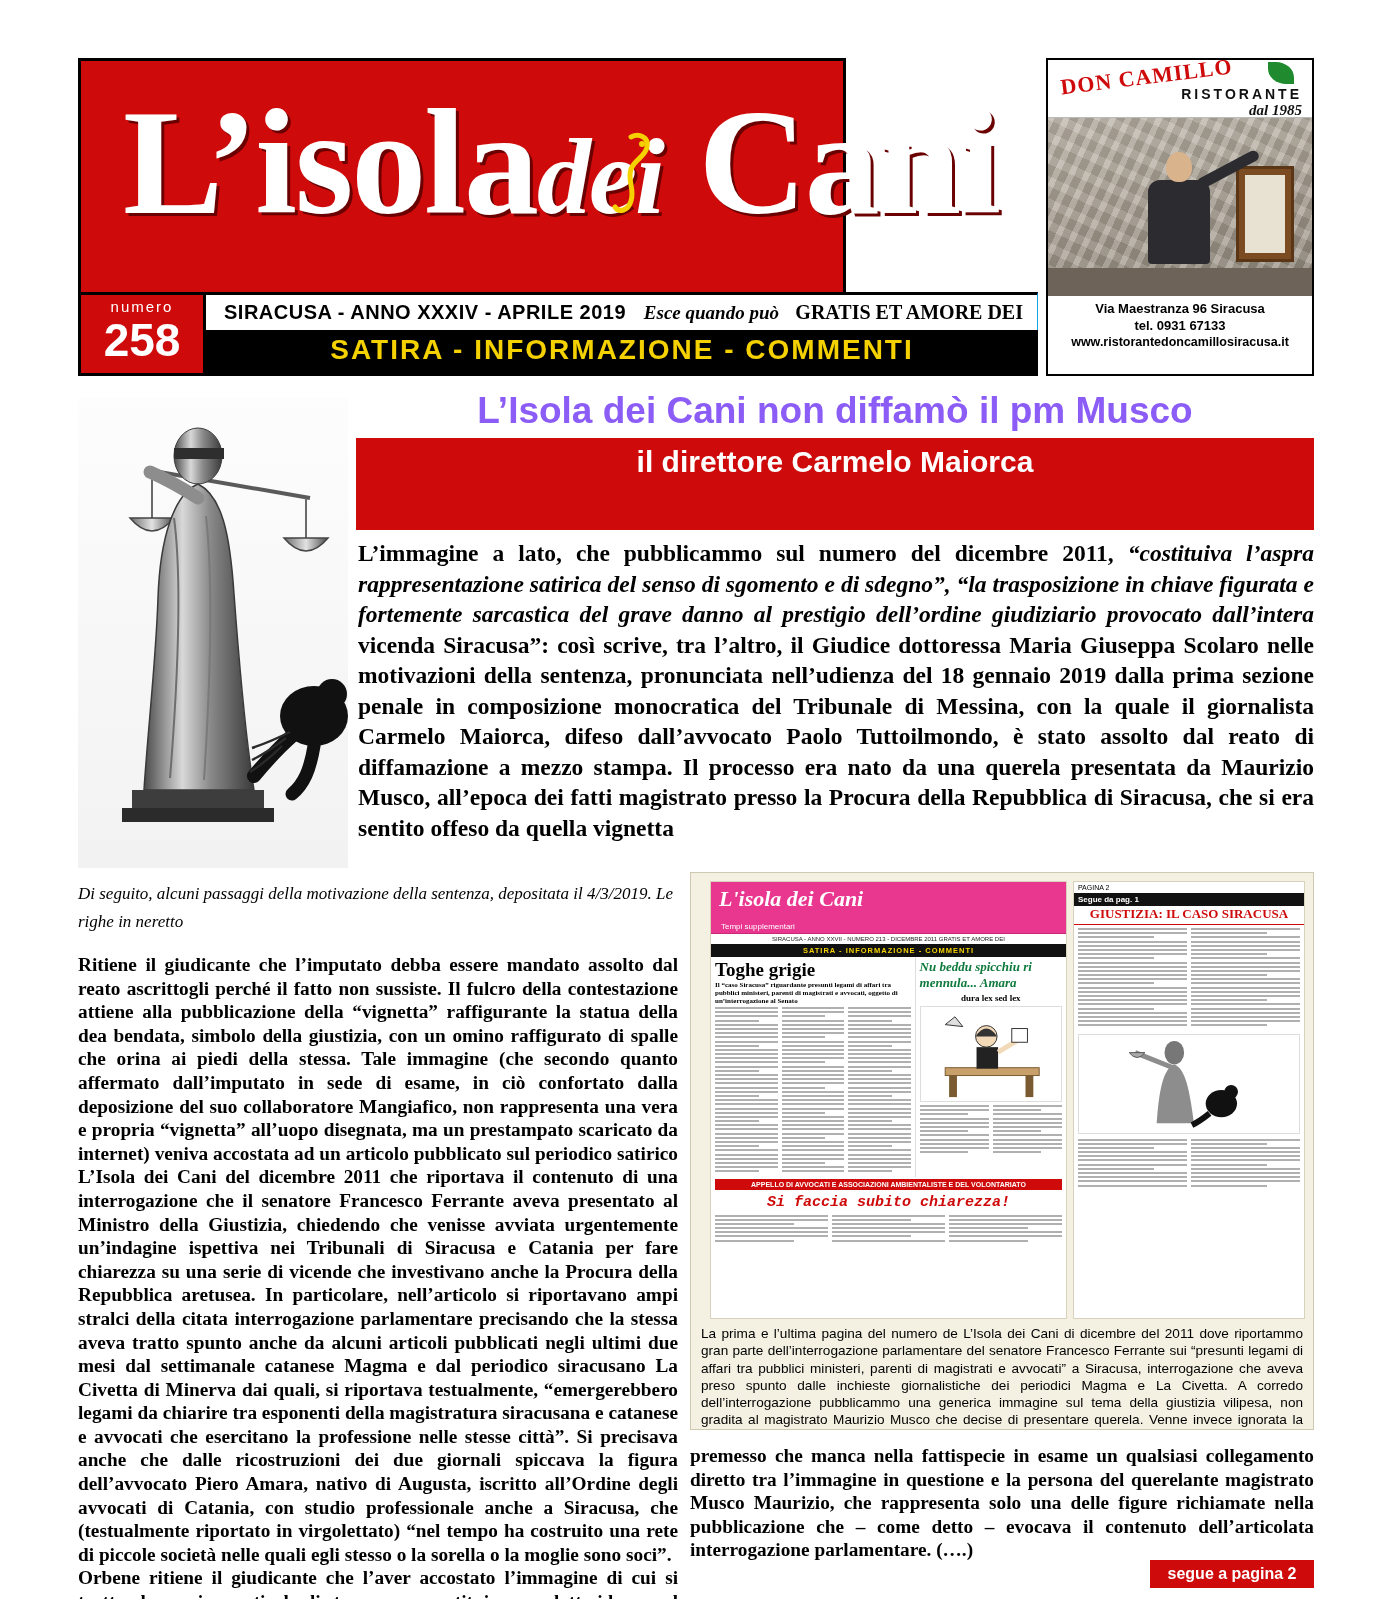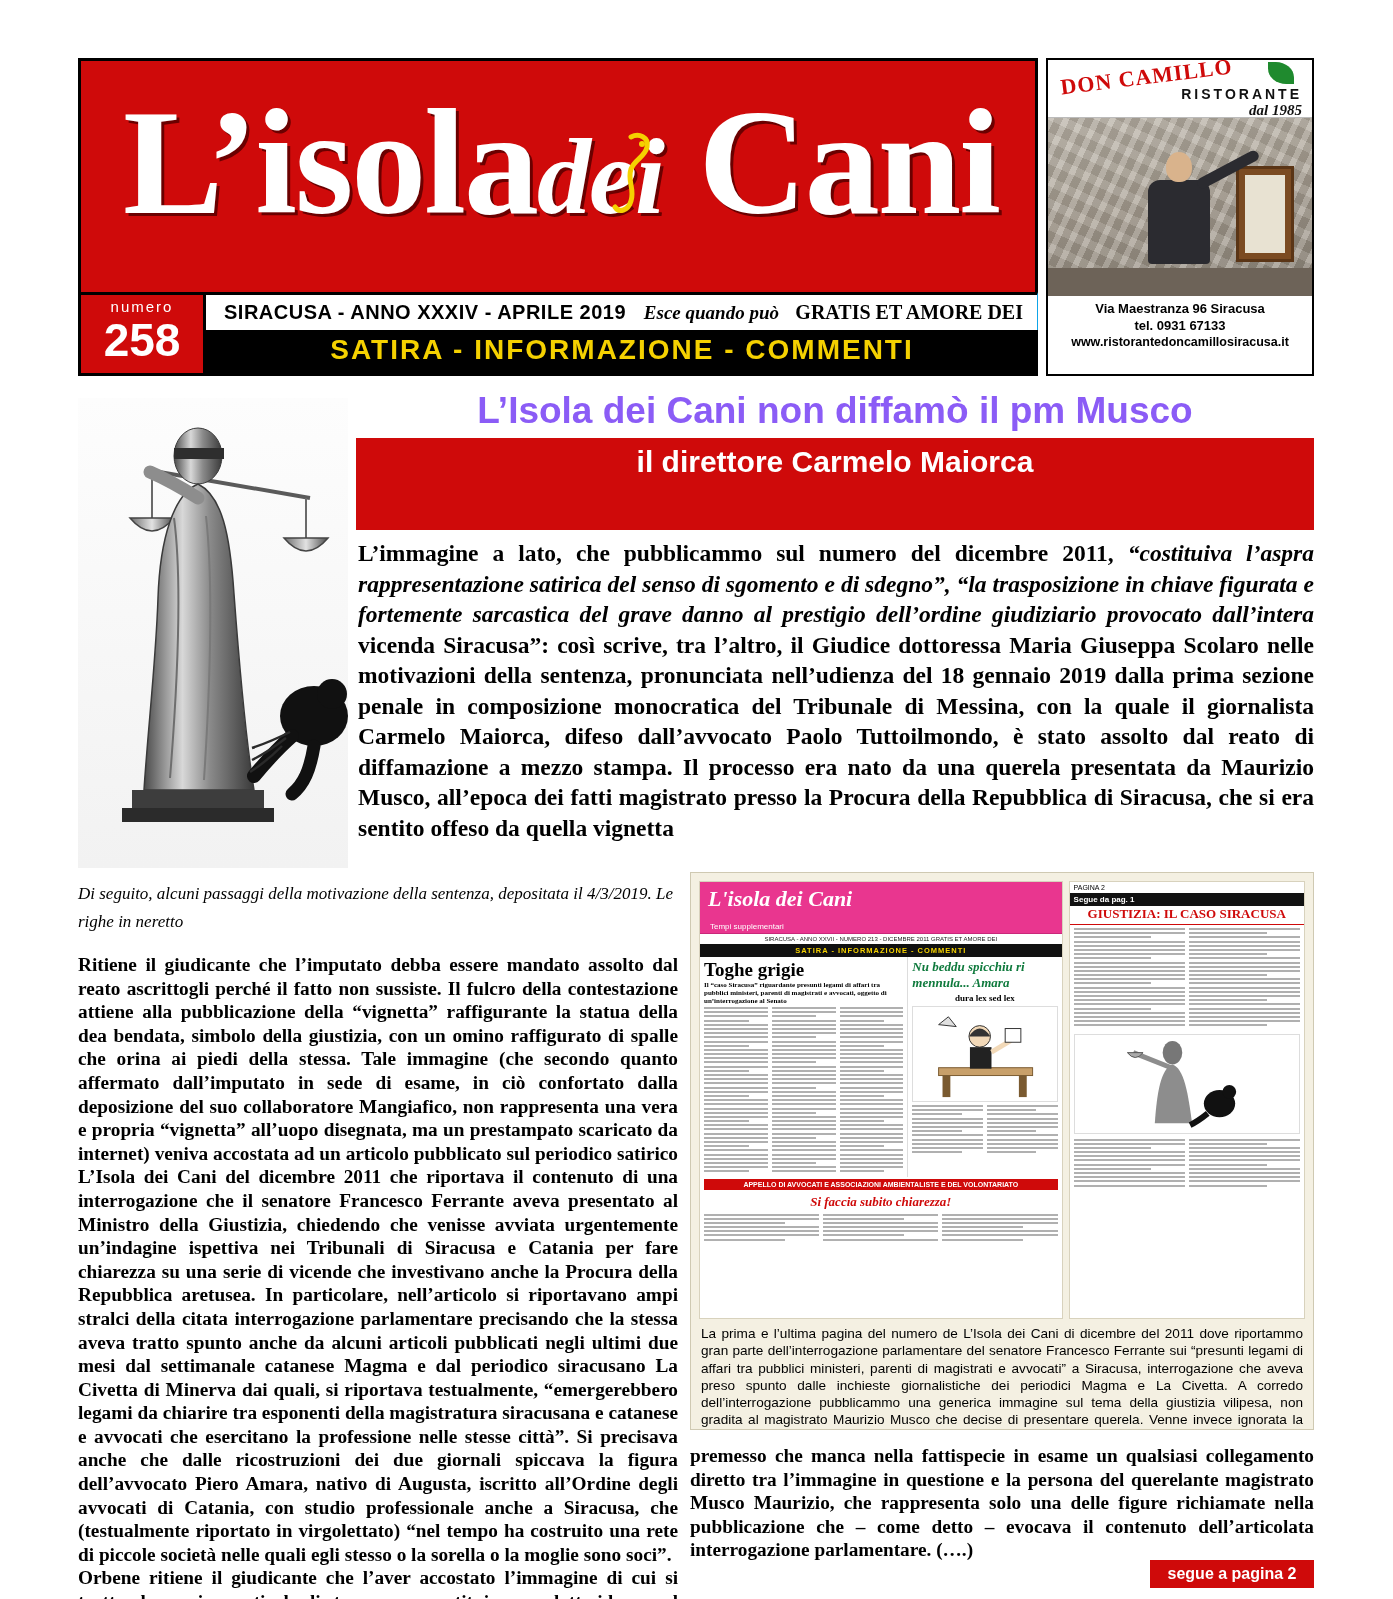--- a/index.html
+++ b/index.html
@@ -12,21 +12,21 @@
     color: #000;
     overflow: hidden;
     position: relative;
   }
   .page { position: relative; width: 1393px; height: 1599px; }
 
   
   .masthead {
     position: absolute;
     left: 78px; top: 58px;
-    width: 960px; height: 245px;
+    width: 768px; height: 245px;
     background: #cf0a0a;
     border: 3px solid #000;
   }
   .masthead-title {
     position: absolute;
     left: 0; top: -6px;
     width: 960px;
     text-align: center;
     font-family: "Liberation Serif", serif;
     font-weight: bold;
@@ -286,21 +286,21 @@
     border: 1px solid #cfc9b2;
     overflow: hidden;
   }
   .fac-pages { position: absolute; left: 8px; top: 8px; right: 8px; height: 438px; display: flex; gap: 6px; }
   .fac-page {
     background: #fff;
     border: 1px solid #d8d2bd;
     position: relative;
     overflow: hidden;
   }
-  .fac-p1 { width: 60%; }
+  .fac-p1 { width: 60%; margin-left: 11px; }
   .fac-p2 { width: 39%; }
   .fac-masthead {
     height: 52px;
     background: #e9368f;
     position: relative;
     border-bottom: 1px solid #c9277a;
   }
   .fac-masthead .t {
     position: absolute; left: 8px; top: 4px;
     color: #fff; font-family: "Liberation Serif", serif; font-weight: bold;
@@ -330,22 +330,22 @@
   .fac-line.s { width: 70%; }
   .fac-cartoon {
     height: 96px; background: #fff; border: 1px solid #ddd; margin: 3px 4px;
     position: relative; overflow: hidden;
   }
   .fac-red-band {
     background: #cf0a0a; color: #fff; font-family: "Liberation Sans", sans-serif;
     font-weight: bold; font-size: 7px; text-align: center; padding: 2px; margin: 2px 4px;
   }
   .fac-red-title {
-    color: #cf0a0a; font-family: Liberation Serif, serif; font-weight: bold;
-    font-style: italic; font-size: 13px; text-align: center; padding: 2px;
+    color: #cf0a0a; font-family: Liberation Mono, monospace; font-weight: bold;
+    font-style: italic; font-size: 15px; text-align: center; padding: 2px;
   }
   .fac-p2-head {
     background: #111; color: #fff; font-family: "Liberation Sans", sans-serif;
     font-weight: bold; font-size: 8px; padding: 2px 4px;
   }
   .fac-p2-title {
     color: #cf0a0a; font-family: "Liberation Serif", serif; font-weight: bold;
     font-size: 13px; text-align: center; border-bottom: 1px solid #cf0a0a; padding-bottom: 2px;
   }
   .fac-caption {

